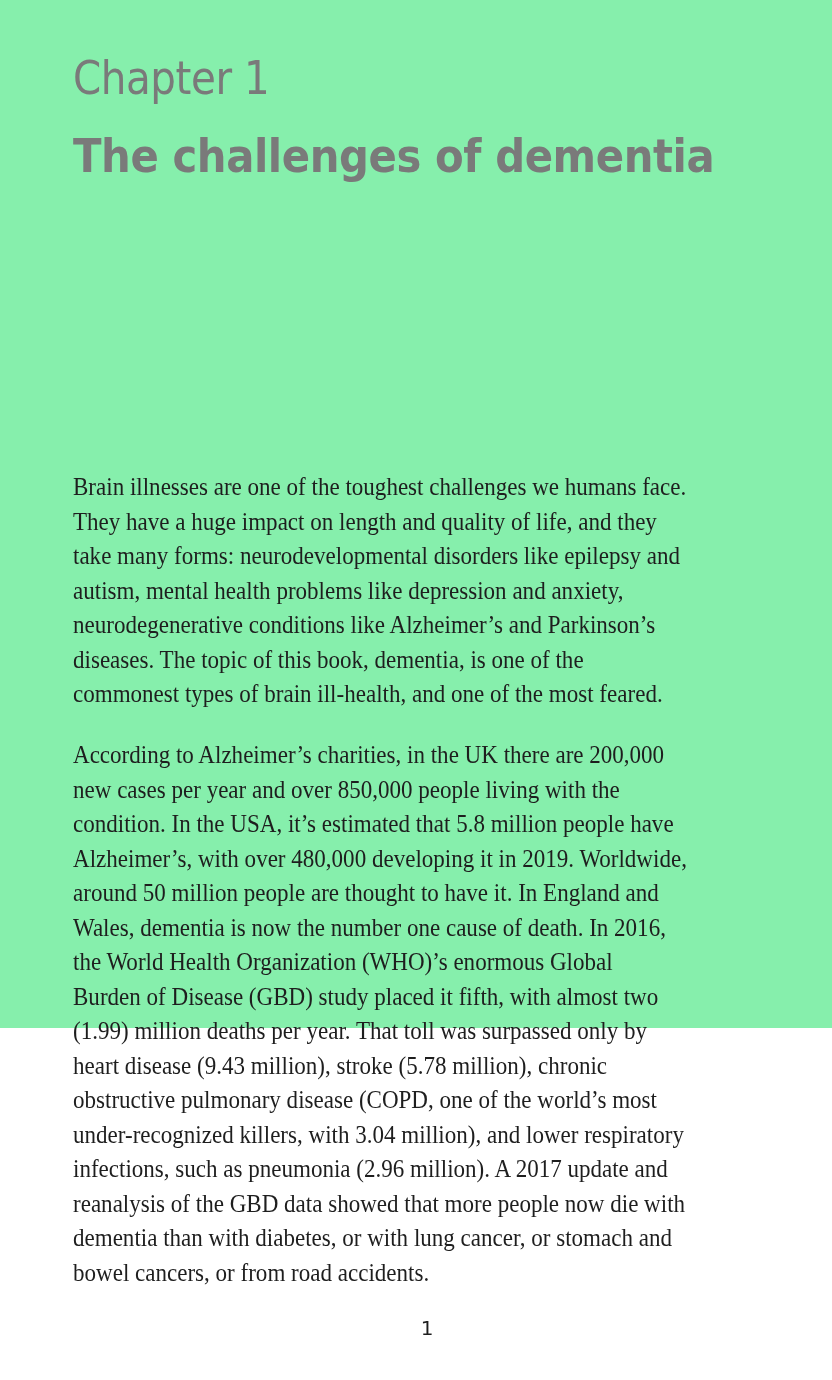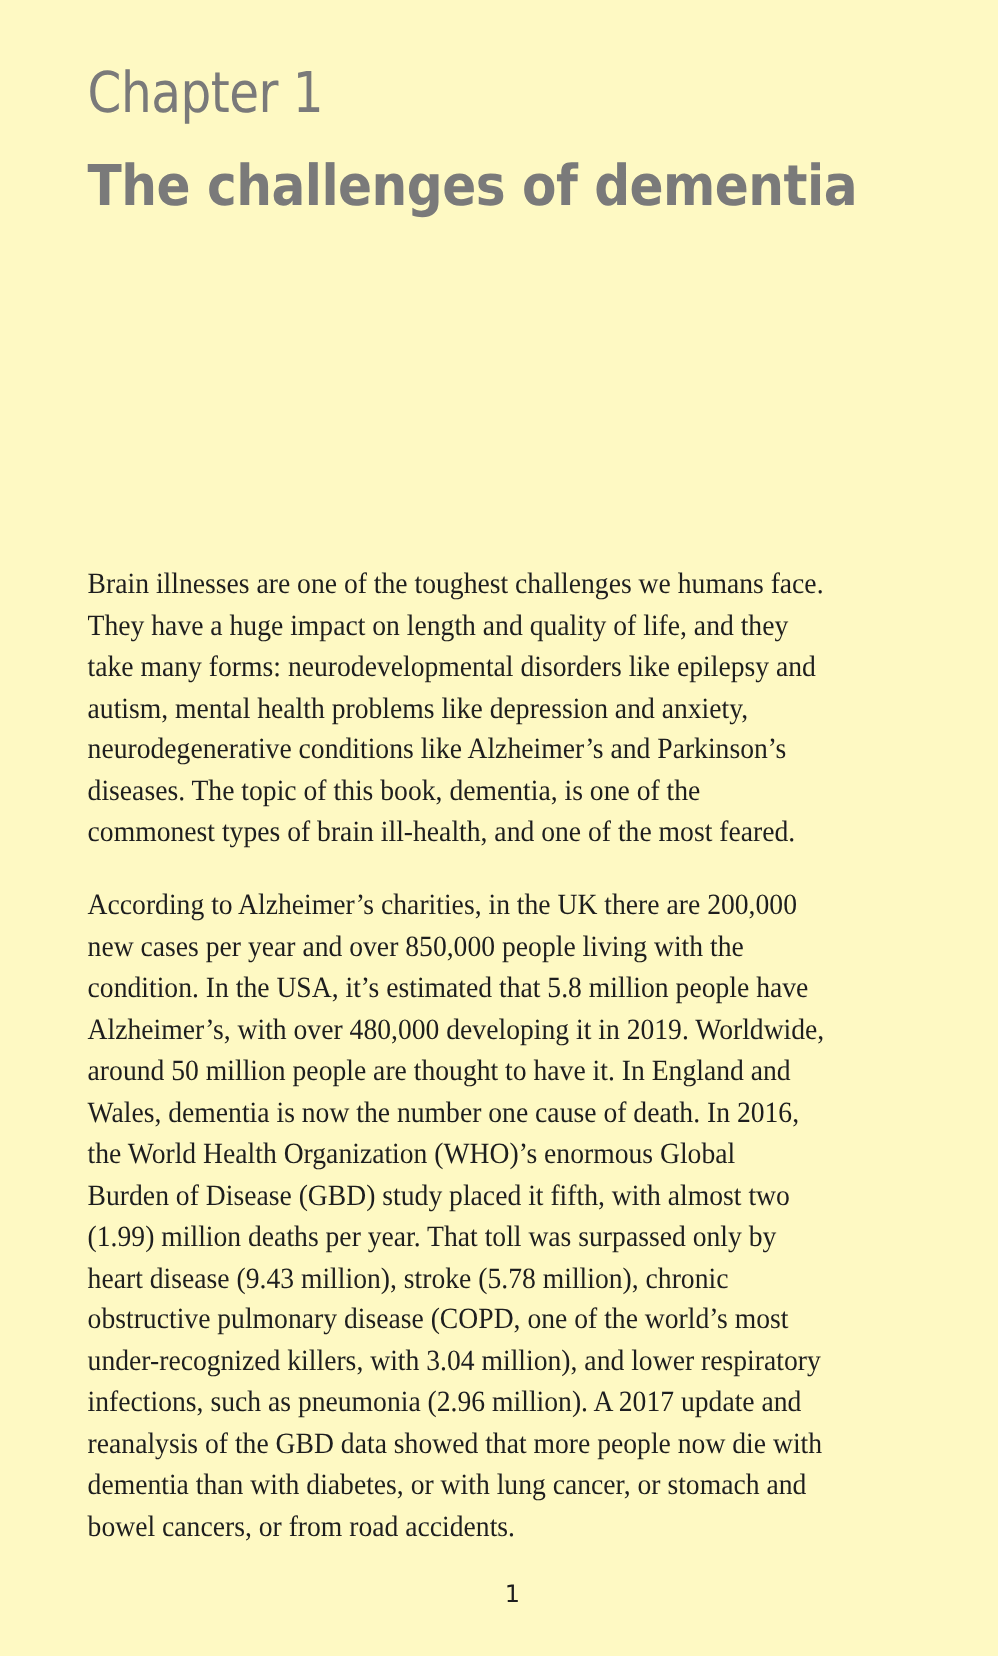--- a/index.html
+++ b/index.html
@@ -10,22 +10,22 @@
     body {
       width: 832px;
       height: 1380px;
       position: relative;
       overflow: hidden;
     }
     .page {
       position: absolute;
       left: 0; top: 0;
       width: 832px;
-      height: 1380px;
-      background: #fef9c3;
+      height: 1028px;
+      background: #86efac;
     }
     .chapter-label {
       position: absolute;
       left: 73px;
       top: 52px;
       font-family: "DejaVu Sans", sans-serif;
       font-size: 47px;
       font-weight: normal;
       color: #7a7a7a;
       letter-spacing: -0.5px;

